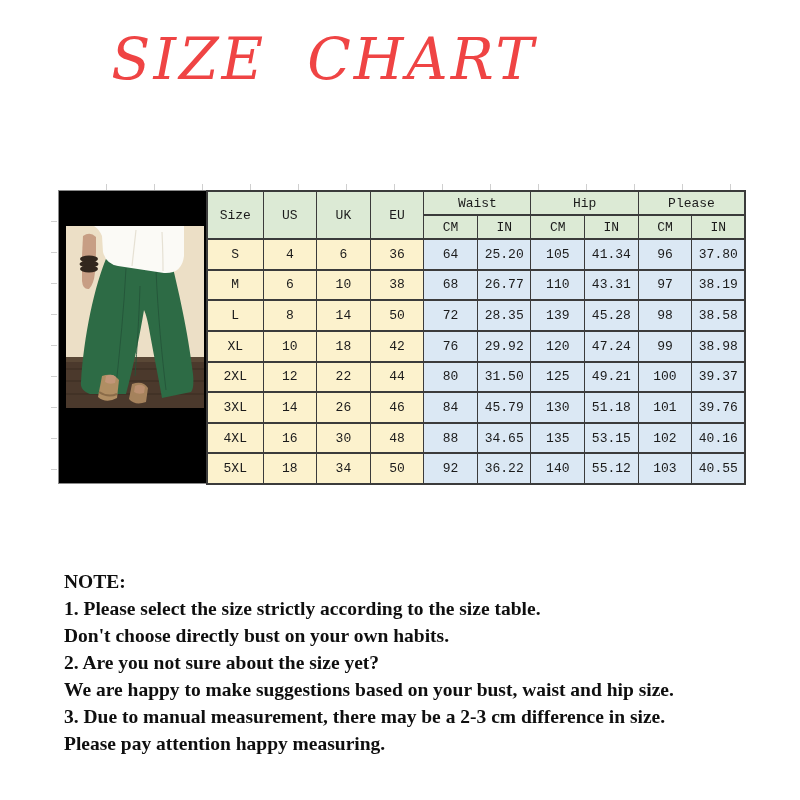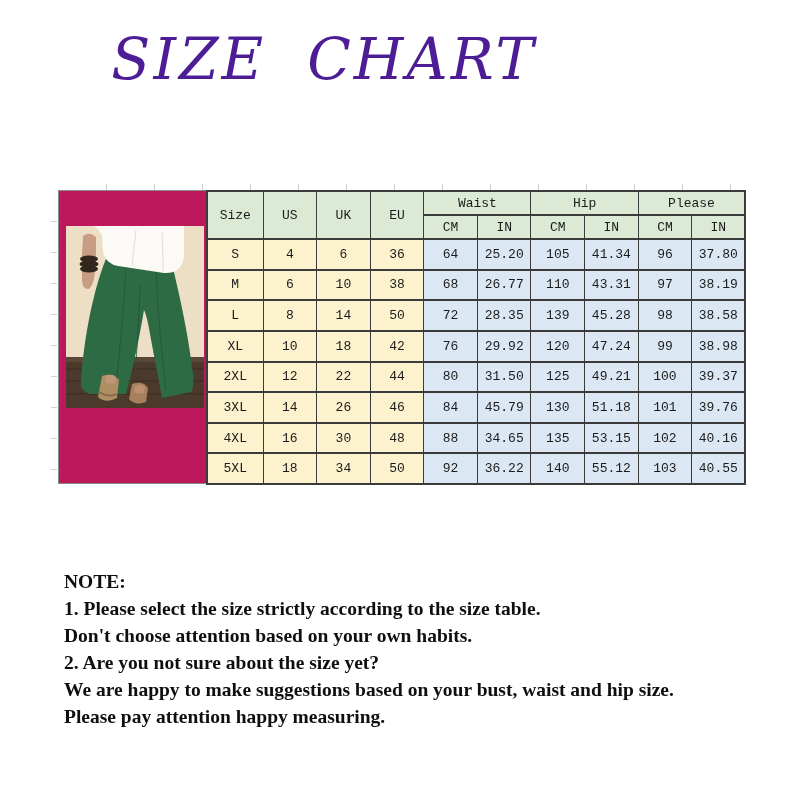--- a/index.html
+++ b/index.html
@@ -2,25 +2,25 @@
 <html><head>
 <meta charset="utf-8">
 <style>
   html,body{margin:0;padding:0;background:#ffffff;}
   #canvas{position:relative;width:800px;height:800px;background:#ffffff;overflow:hidden;
           font-family:"Liberation Sans",sans-serif;}
 
   
   .page-title{position:absolute;top:26px;left:0;width:648px;text-align:center;
     font-family:"DejaVu Serif",serif;font-style:italic;font-weight:500;
-    font-size:57px;letter-spacing:3px;word-spacing:20px;color:#4c1d95;}
+    font-size:57px;letter-spacing:3px;word-spacing:20px;color:#ef4444;}
 
   
   .board{position:absolute;left:58px;top:190px;width:686px;height:294px;
-    border:1px solid #8a8a8a;box-sizing:border-box;background:#be185d;}
+    border:1px solid #8a8a8a;box-sizing:border-box;background:#000000;}
 
   .ticks-top{position:absolute;left:0;top:-7px;width:100%;height:6px;
     background:repeating-linear-gradient(to right,transparent 0 47px,#cfcfcf 47px 48px);}
   .ticks-left{position:absolute;left:-8px;top:0;width:6px;height:100%;
     background:repeating-linear-gradient(to bottom,transparent 0 30px,#cfcfcf 30px 31px);}
 
   
   .photo{position:absolute;left:7px;top:35px;width:138px;height:182px;}
   .photo svg{display:block;}
 
@@ -223,19 +223,20 @@
           <td class="c-blue">103</td>
           <td class="c-blue">40.55</td>
         </tr>
       </tbody>
     </table>
   </div>
 
   <div class="note">
     <div>NOTE:</div>
     <div>1. Please select the size strictly according to the size table.</div>
-    <div>Don't choose attention based on your own habits.</div>
+    <div>Don't choose directly bust on your own habits.</div>
     <div>2. Are you not sure about the size yet?</div>
     <div>We are happy to make suggestions based on your bust, waist and hip size.</div>
+    <div>3. Due to manual measurement, there may be a 2-3 cm difference in size.</div>
     <div>Please pay attention happy measuring.</div>
   </div>
 
 </div>
 
 </body></html>

